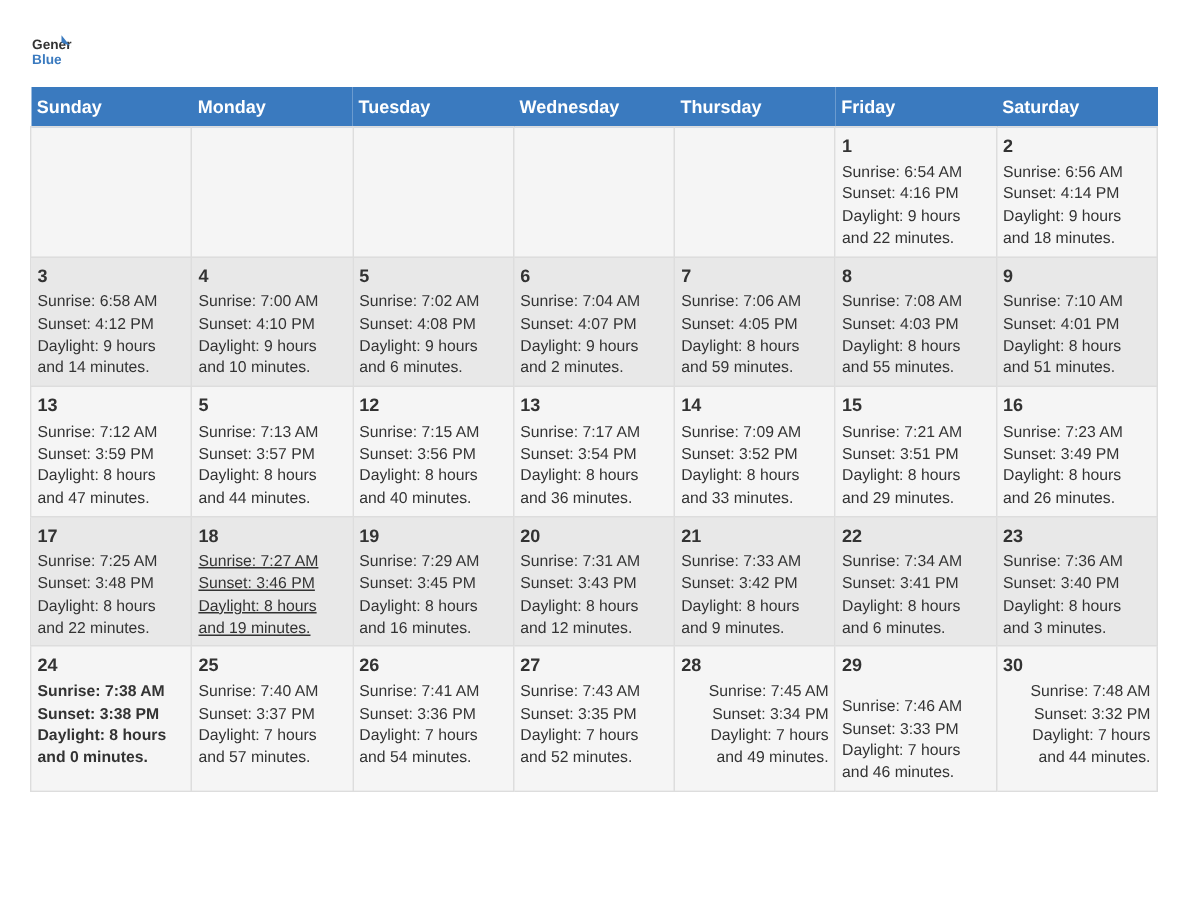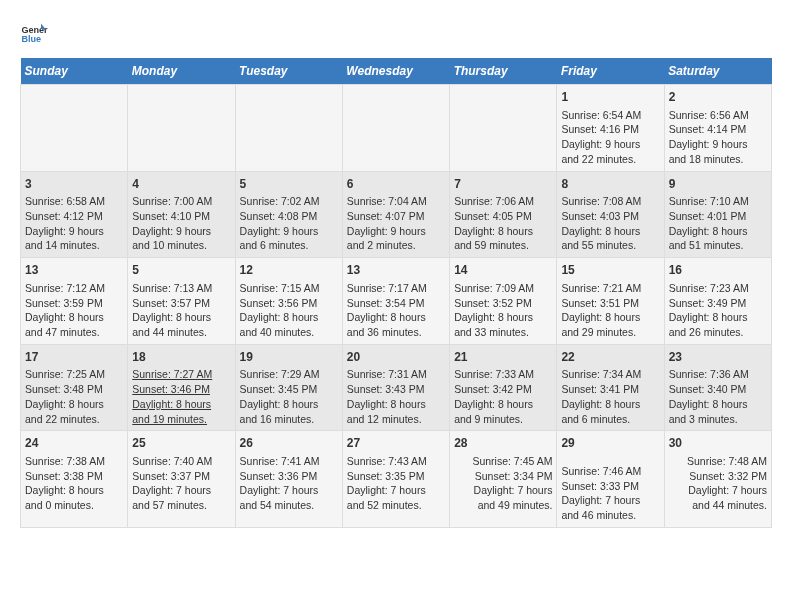--- a/index.html
+++ b/index.html
@@ -52,21 +52,20 @@
       border-collapse: collapse;
       font-size: 11px;
     }
     thead tr th {
       background-color: #3a7abf;
       color: #fff;
       padding: 6px 4px;
       text-align: left;
       font-size: 12px;
       font-weight: bold;
-      font-style: italic;
     }
     tbody tr td {
       border: 1px solid #ddd;
       vertical-align: top;
       padding: 4px;
       width: calc(100% / 7);
       height: 80px;
       color: #333;
       line-height: 1.4;
     }
@@ -271,21 +270,21 @@
         <td>
           <span class="day-num">23</span>
           <div class="day-info" style="white-space: pre-line;">Sunrise: 7:36 AM
 Sunset: 3:40 PM
 Daylight: 8 hours and 3 minutes.</div>
         </td>
       </tr>
       <tr>
         <td>
           <span class="day-num">24</span>
-          <div class="day-info" style="white-space: pre-line;">Sunrise: 7:38 AM
+          <div class="day-info" style="white-space: pre-line; font-weight: bold;">Sunrise: 7:38 AM
 Sunset: 3:38 PM
 Daylight: 8 hours and 0 minutes.</div>
         </td>
         <td>
           <span class="day-num">25</span>
           <div class="day-info" style="white-space: pre-line;">Sunrise: 7:40 AM
 Sunset: 3:37 PM
 Daylight: 7 hours and 57 minutes.</div>
         </td>
         <td>

